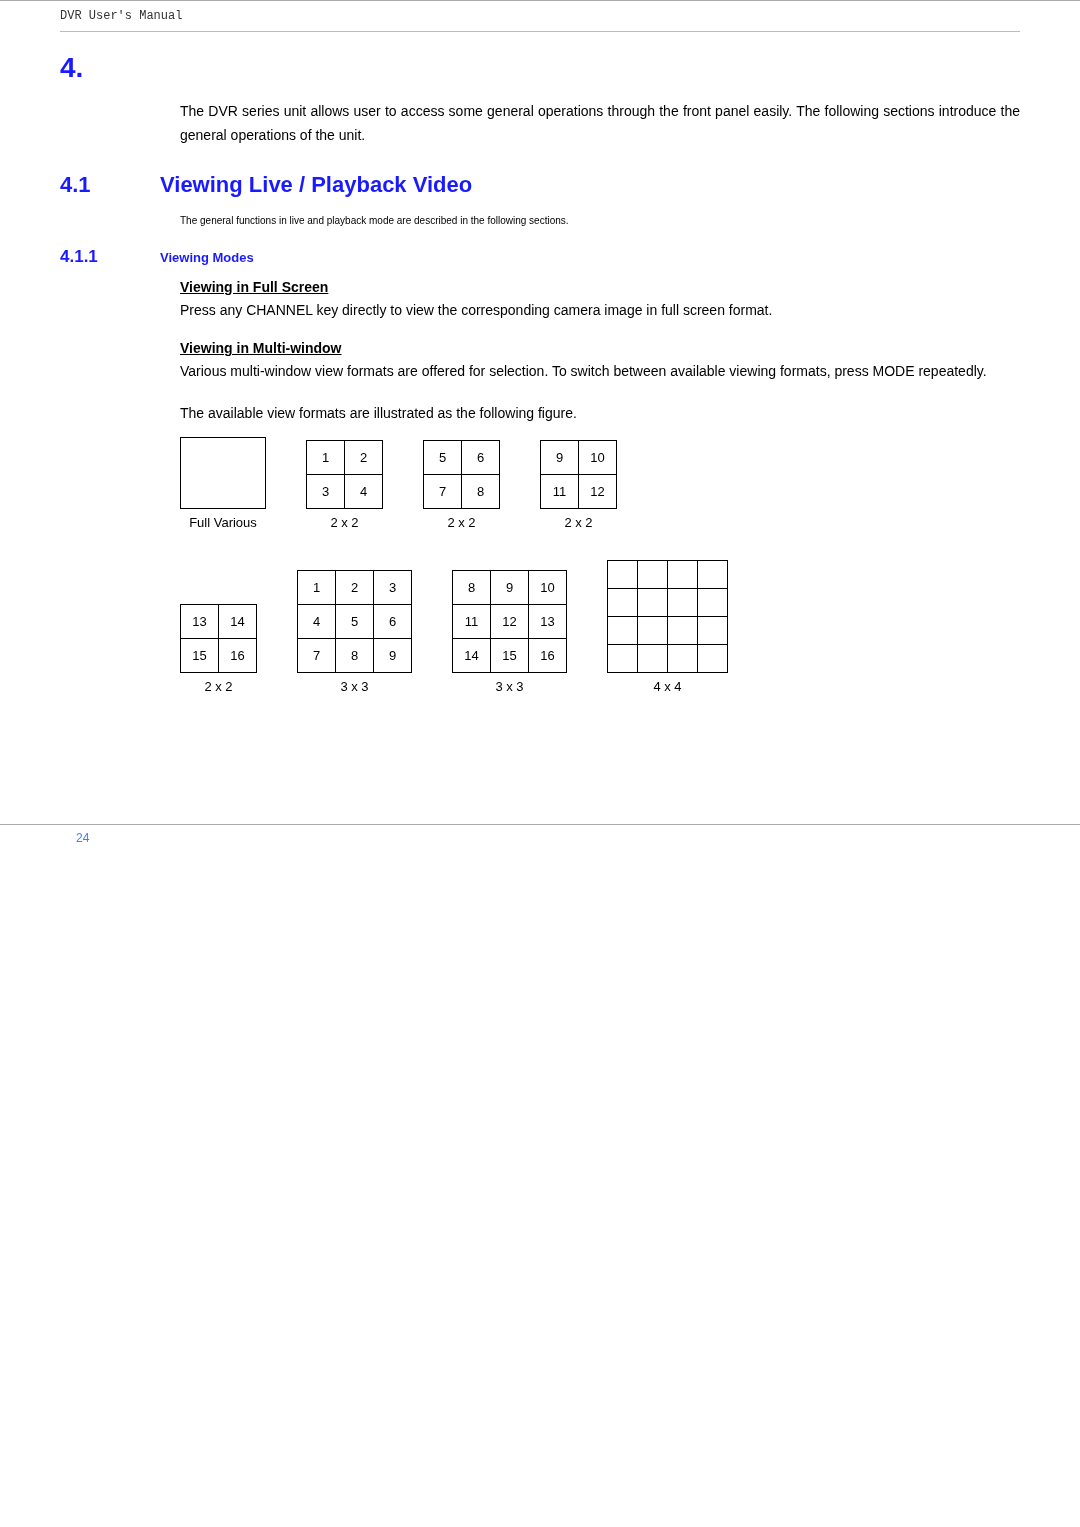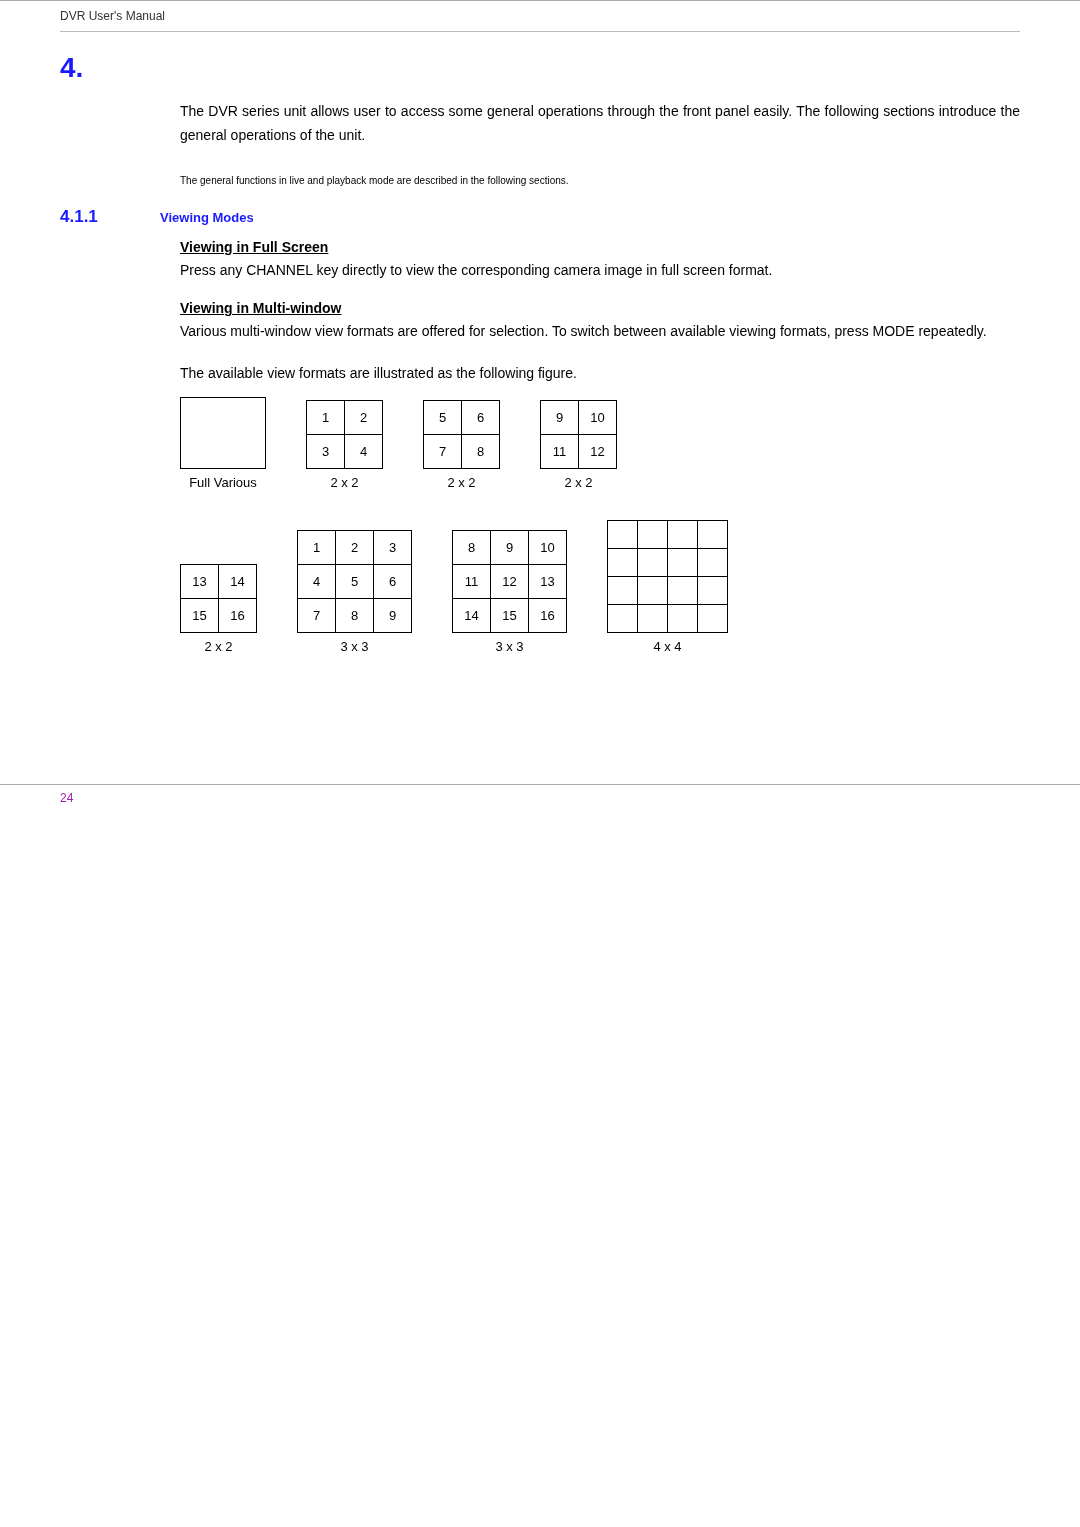--- a/index.html
+++ b/index.html
@@ -20,20 +20,21 @@
       padding: 0;
       position: relative;
       background: #fff;
     }
 
     .top-bar {
       border-top: 1px solid #aaa;
       padding: 8px 60px;
       font-size: 12px;
       color: #333;
+      font-family: Liberation Mono, monospace;
     }
 
     .content {
       padding: 20px 60px 60px 60px;
     }
 
     
     .section-4 {
       display: flex;
       align-items: baseline;
@@ -182,23 +183,23 @@
     .grid-table-4x4 td {
       width: 30px;
       height: 28px;
       font-size: 11px;
     }
 
     .bottom-rule {
       border-top: 1px solid #aaa;
       margin-top: 40px;
       padding-top: 6px;
-      padding-left: 60px;
+      padding-left: 76px;
       font-size: 12px;
-      color: #a21caf;
+      color: #3b82f6;
     }
 
     hr.top-rule {
       border: none;
       border-top: 1px solid #bbb;
       margin: 0 60px 0 60px;
     }
   </style>
 </head>
 <body>
@@ -212,20 +213,24 @@
   <hr class="top-rule">
 
   <div class="content">
 
     <div class="section-4">
       <span class="section-4-number">4.</span>
     </div>
 
     <div class="section-intro">The DVR series unit allows user to access some general operations through the front panel easily. The following sections introduce the general operations of the unit.</div>
 
+    <div class="section-41">
+      <span class="section-41-number">4.1</span>
+      <span class="section-41-title">Viewing Live / Playback Video</span>
+    </div>
 
     <div class="section-body">The general functions in live and playback mode are described in the following sections.</div>
 
     <div class="section-411">
       <span class="section-411-number">4.1.1</span>
       <span class="section-411-title">Viewing Modes</span>
     </div>
 
 
     <div style="margin-left:120px; margin-bottom: 4px;">

